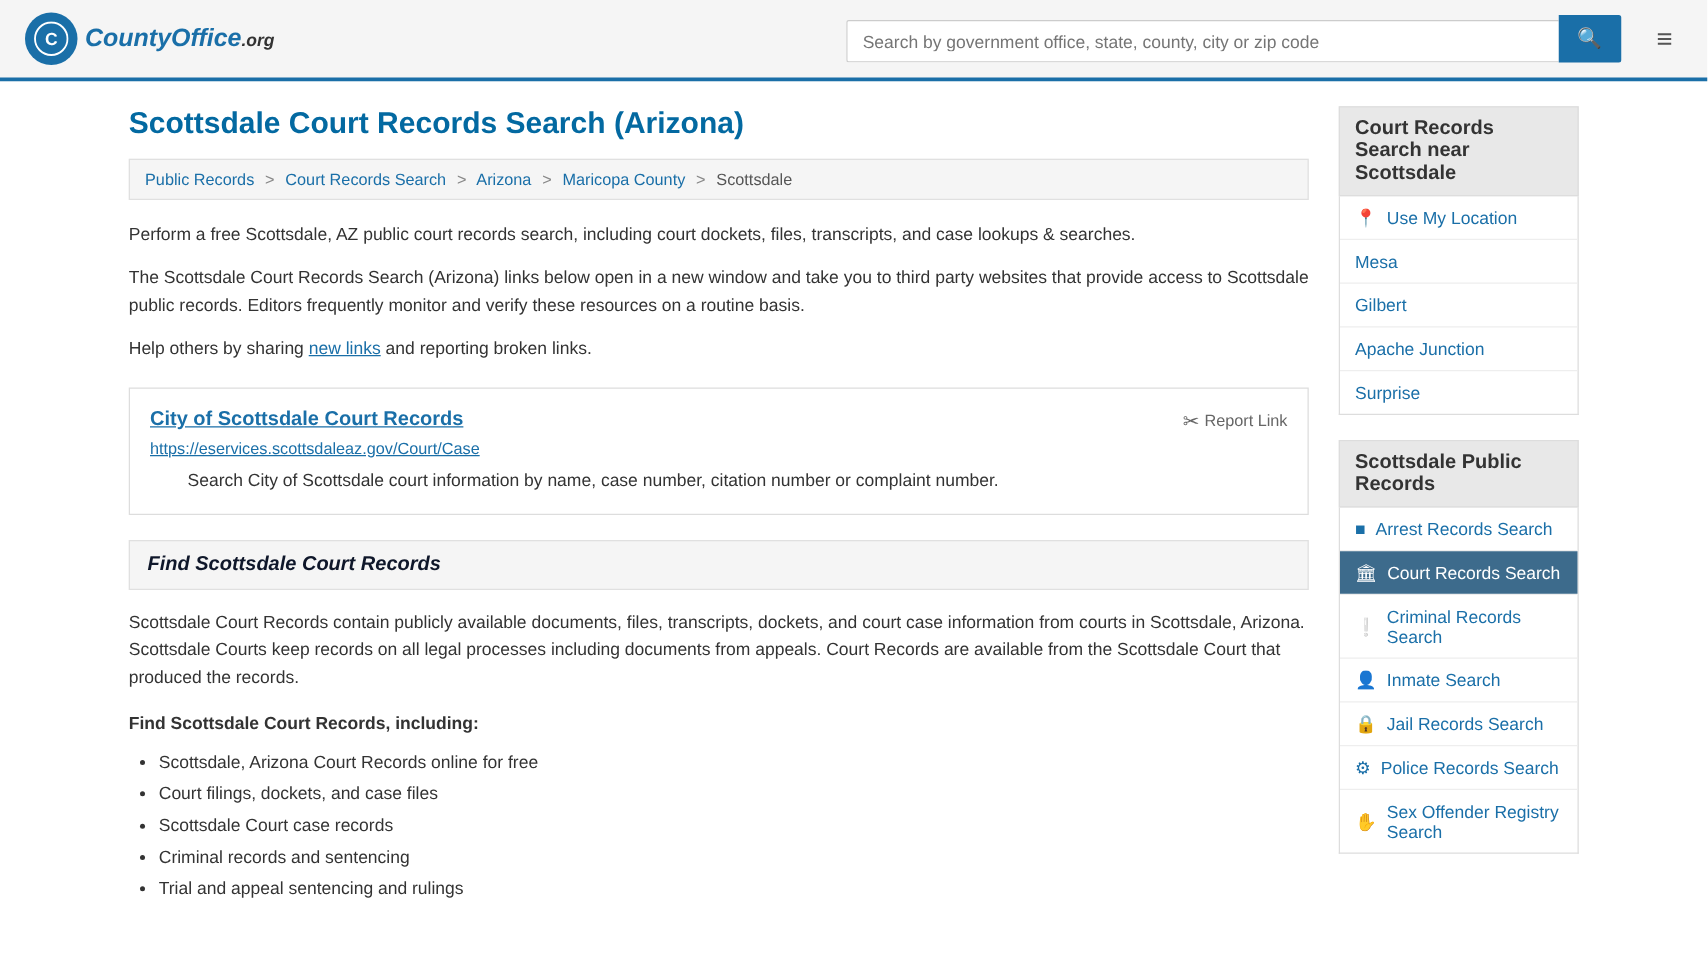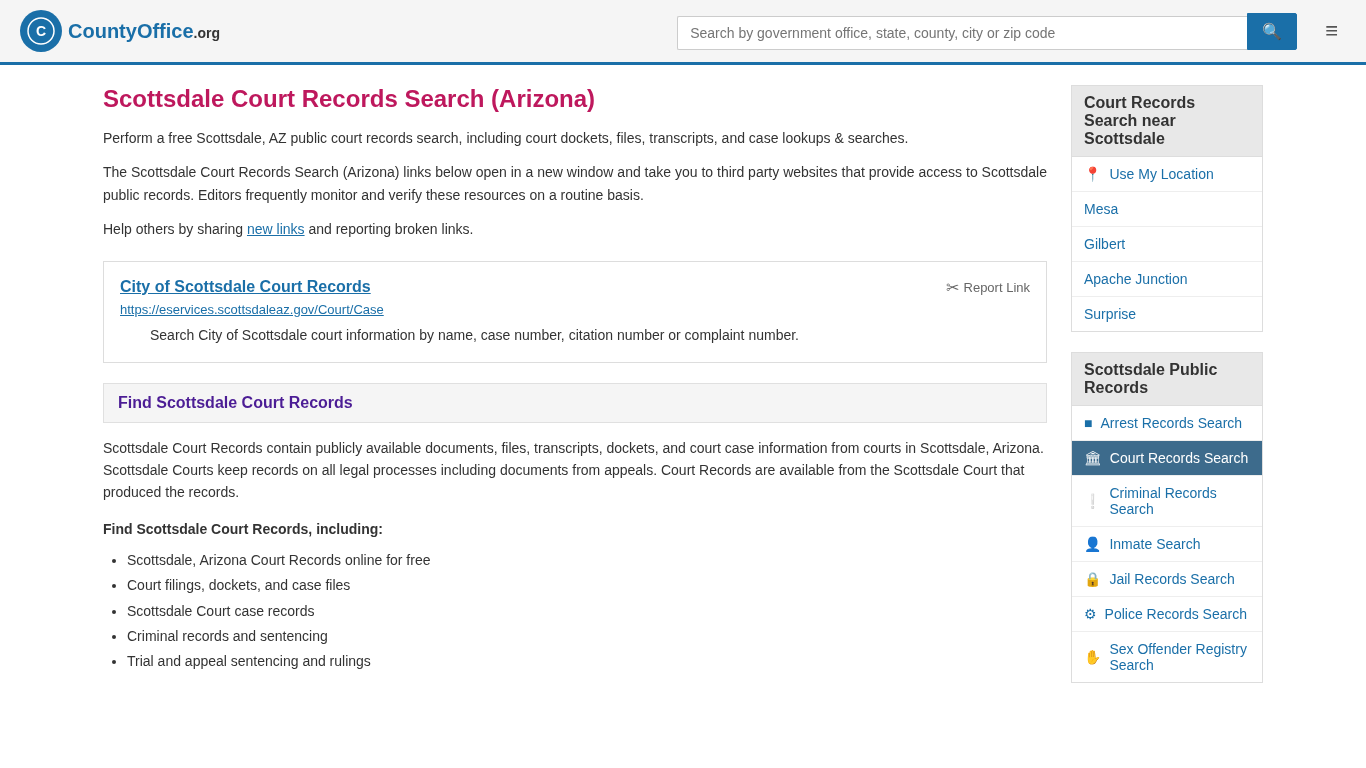--- a/index.html
+++ b/index.html
@@ -21,21 +21,21 @@
       text-decoration: none;
     }
     .logo-circle {
       width: 42px; height: 42px;
       background: #1a6fa8;
       border-radius: 50%;
       display: flex; align-items: center; justify-content: center;
       color: white; font-size: 18px; font-weight: bold;
     }
     .logo-text {
-      font-size: 20px; font-weight: bold; color: #333;
+      font-size: 20px; font-weight: bold; color: #333; font-style: italic;
     }
     .logo-text span { color: #1a6fa8; }
     #search-bar-container {
       flex: 1;
       max-width: 620px;
       display: flex;
       margin-left: auto;
       align-items: flex-end;
     }
     #search-input {
@@ -74,21 +74,21 @@
       gap: 24px;
     }
 
     
     #content {
       flex: 1;
     }
     #page-title {
       font-size: 24px;
       font-weight: bold;
-      color: #be185d;
+      color: #0369a1;
       margin-bottom: 14px;
     }
     #breadcrumb {
       background: #f5f5f5;
       border: 1px solid #e0e0e0;
       padding: 8px 12px;
       margin-bottom: 16px;
       font-size: 13px;
       color: #555;
     }
@@ -145,21 +145,22 @@
     #find-records-section {
       background: #f5f5f5;
       border: 1px solid #e0e0e0;
       padding: 10px 14px;
       margin-top: 20px;
       margin-bottom: 14px;
     }
     #find-records-title {
       font-size: 16px;
       font-weight: bold;
-      color: #4c1d95;
+      color: #0f172a;
+      font-style: italic;
     }
     #find-records-content {
       margin-top: 12px;
       line-height: 1.6;
     }
     #find-records-sub {
       font-weight: bold;
       margin: 14px 0 8px 0;
     }
     #find-records-list {
@@ -234,20 +235,31 @@
   <button id="menu-button">
     <span>≡</span>
   </button>
 </div>
 
 <div id="main-container">
 
   <div id="content">
     <h1 id="page-title">Scottsdale Court Records Search (Arizona)</h1>
 
+    <div id="breadcrumb">
+      <a href="#">Public Records</a>
+      <span class="sep">&gt;</span>
+      <a href="#">Court Records Search</a>
+      <span class="sep">&gt;</span>
+      <a href="#">Arizona</a>
+      <span class="sep">&gt;</span>
+      <a href="#">Maricopa County</a>
+      <span class="sep">&gt;</span>
+      <span>Scottsdale</span>
+    </div>
 
     <p class="desc-text">Perform a free Scottsdale, AZ public court records search, including court dockets, files, transcripts, and case lookups &amp; searches.</p>
     <p class="desc-text">The Scottsdale Court Records Search (Arizona) links below open in a new window and take you to third party websites that provide access to Scottsdale public records. Editors frequently monitor and verify these resources on a routine basis.</p>
     <p class="desc-text">
       <span>Help others by sharing </span><a href="#">new links</a><span> and reporting broken links.</span>
     </p>
 
     <div id="city-records-box">
       <div style="display:flex; justify-content:space-between; align-items:flex-start;">
         <a id="city-records-title" href="#">City of Scottsdale Court Records</a>

